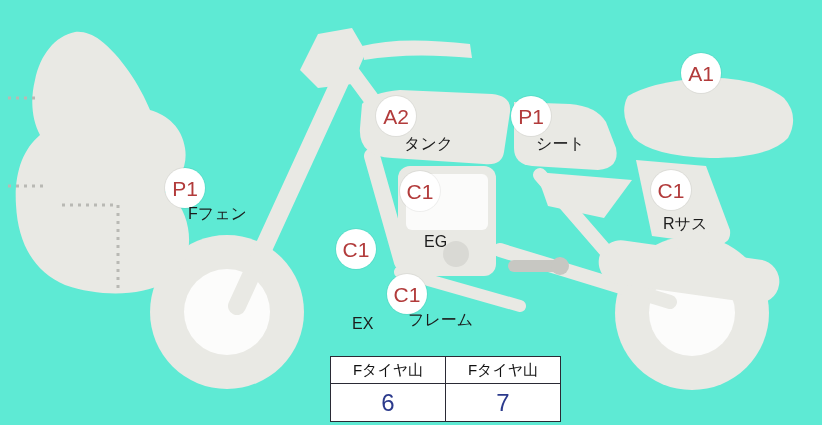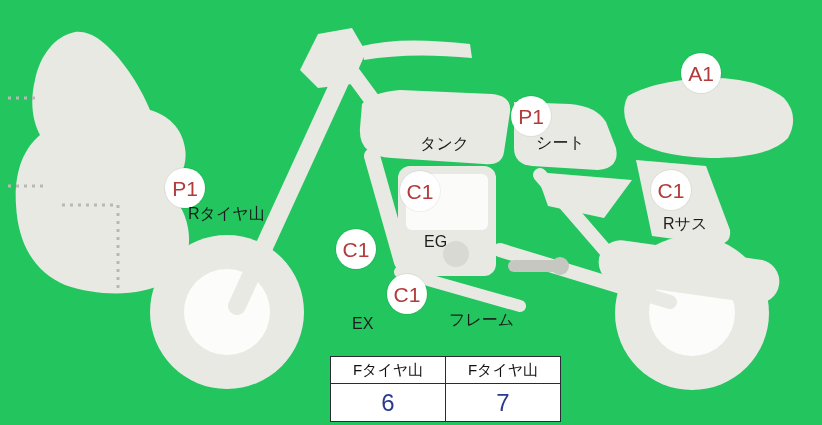--- a/index.html
+++ b/index.html
@@ -5,21 +5,21 @@
   html, body {
     margin: 0;
     padding: 0;
     background: #ffffff;
     font-family: "Liberation Sans", "DejaVu Sans", sans-serif;
   }
   .stage {
     position: relative;
     width: 822px;
     height: 425px;
-    background: #22c55e;
+    background: #5eead4;
     overflow: hidden;
   }
   .bike-svg {
     position: absolute;
     left: 0;
     top: 0;
   }
   .marker {
     position: absolute;
     width: 40px;
@@ -146,51 +146,54 @@
       <line x1="8" y1="186" x2="45" y2="186"></line>
       <line x1="62" y1="205" x2="118" y2="205"></line>
       <line x1="118" y1="205" x2="118" y2="290"></line>
     </g>
   </svg>
 
   <div class="marker" style="left:681px; top:53px;">
     <span class="marker-code">A1</span>
   </div>
 
-  <div class="marker-label" style="left:420px; top:136px;">タンク</div>
+  <div class="marker" style="left:376px; top:96px;">
+    <span class="marker-code">A2</span>
+  </div>
+  <div class="marker-label" style="left:404px; top:136px;">タンク</div>
 
   <div class="marker" style="left:511px; top:96px;">
     <span class="marker-code">P1</span>
   </div>
-  <div class="marker-label" style="left:536px; top:136px;font-family:Liberation Mono, monospace;">シート</div>
+  <div class="marker-label" style="left:536px; top:136px;">シート</div>
 
   <div class="marker" style="left:165px; top:168px;">
     <span class="marker-code">P1</span>
   </div>
-  <div class="marker-label" style="left:188px; top:206px;">Rタイヤ山</div>
+  <div class="marker-label" style="left:188px; top:206px;">Fフェン</div>
 
   <div class="marker" style="left:400px; top:171px;">
     <span class="marker-code">C1</span>
   </div>
   <div class="marker-label" style="left:424px; top:211px;margin-top:23px;">EG</div>
 
   <div class="marker" style="left:651px; top:170px;">
     <span class="marker-code">C1</span>
   </div>
   <div class="marker-label" style="left:663px; top:216px;">Rサス</div>
 
   <div class="marker" style="left:336px; top:229px;">
     <span class="marker-code">C1</span>
   </div>
   <div class="marker-label" style="left:352px; top:268px;margin-top:48px;">EX</div>
 
   <div class="marker" style="left:387px; top:274px;">
     <span class="marker-code">C1</span>
   </div>
-  <div class="marker-label" style="left:408px; top:312px;margin-left:41px;">フレーム</div>
+  <div class="marker-label" style="left:408px; top:312px;">フレーム</div>
 
   <table class="tire-table">
     <tbody>
         <tr class="hdr">
       <td>Fタイヤ山</td>
       <td>Fタイヤ山</td>
     </tr>
     <tr class="val">
       <td>6</td>
       <td>7</td>

